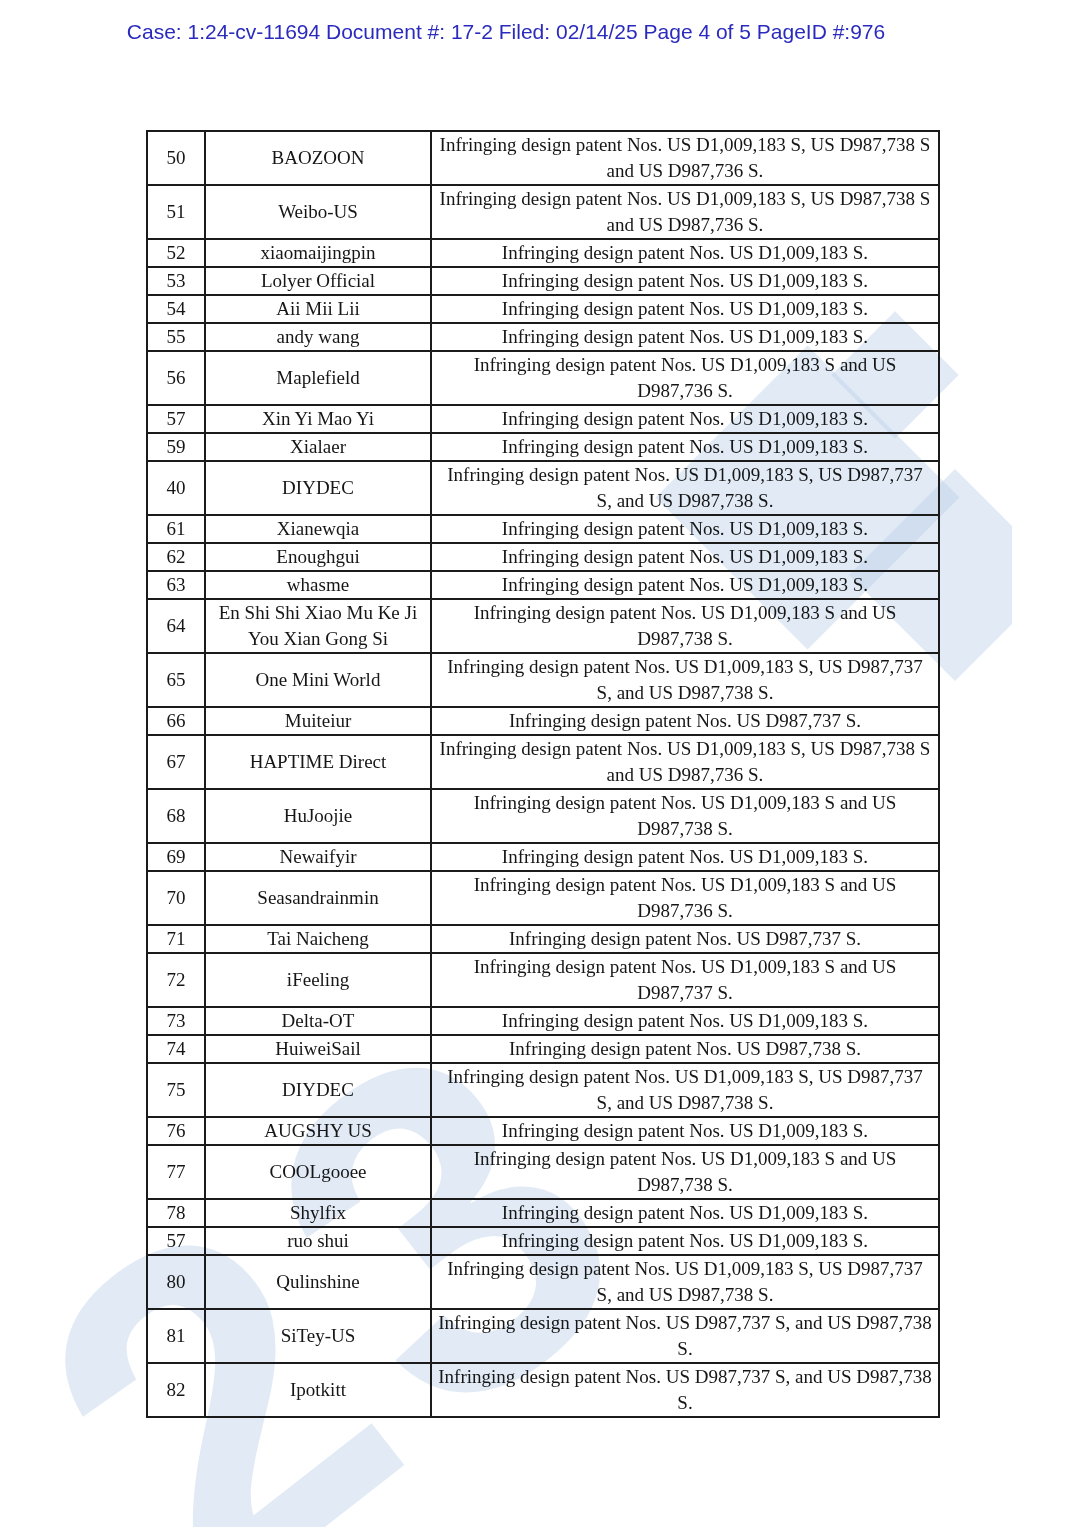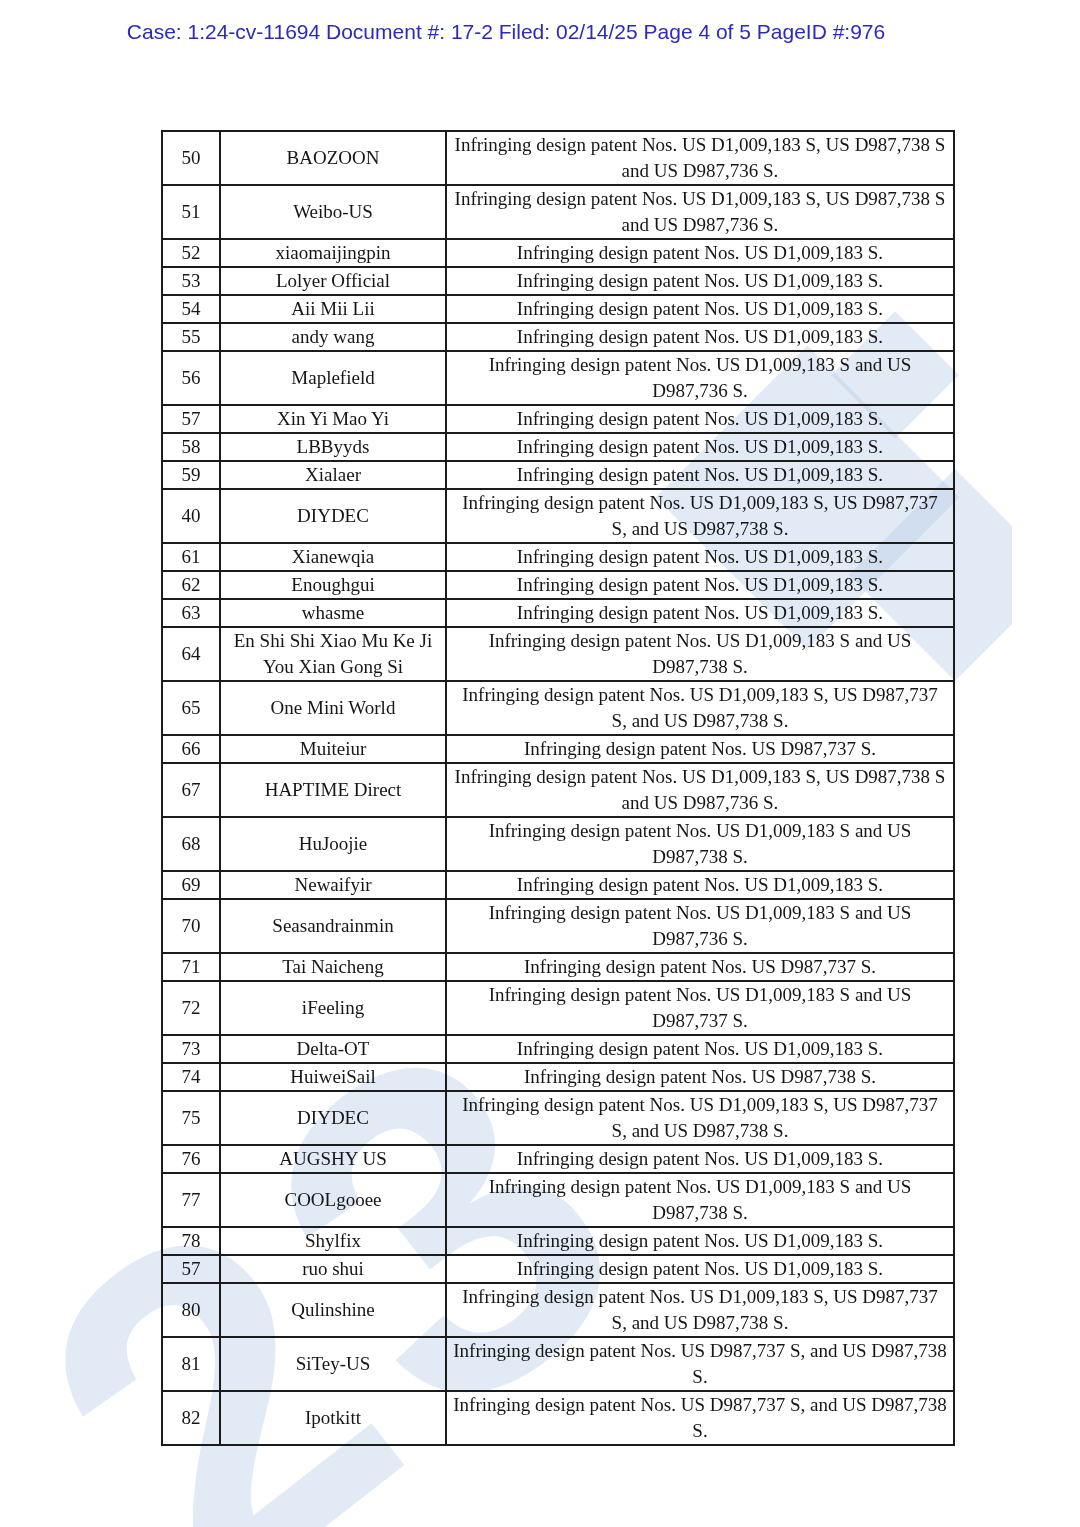--- a/index.html
+++ b/index.html
@@ -43,21 +43,21 @@
     position: absolute;
     background: rgba(188, 208, 232, 0.45);
     transform: rotate(45deg);
   }
   .wm-d1 { left: 700px; top: 390px; width: 215px; height: 215px; }
   .wm-d2 { left: 880px; top: 500px; width: 150px; height: 150px; }
   .wm-d3 { left: 850px; top: 330px; width: 90px; height: 90px; }
   
   .defendants-table {
     position: absolute;
-    left: 161px;
+    left: 146px;
     top: 130px;
     width: 792px;
     border-collapse: collapse;
     table-layout: fixed;
     z-index: 1;
     background: transparent;
     padding-left: 28px;
   }
   .defendants-table td {
     border: 2px solid #1b1b1b;
@@ -126,25 +126,20 @@
       <td class="no-cell">56</td>
       <td class="seller-cell">Maplefield</td>
       <td class="patents-cell">Infringing design patent Nos. US D1,009,183 S and US D987,736 S.</td>
     </tr>
         <tr>
       <td class="no-cell">57</td>
       <td class="seller-cell">Xin Yi Mao Yi</td>
       <td class="patents-cell">Infringing design patent Nos. US D1,009,183 S.</td>
     </tr>
         <tr>
-      <td class="no-cell">58</td>
-      <td class="seller-cell">LBByyds</td>
-      <td class="patents-cell">Infringing design patent Nos. US D1,009,183 S.</td>
-    </tr>
-        <tr>
       <td class="no-cell">59</td>
       <td class="seller-cell">Xialaer</td>
       <td class="patents-cell">Infringing design patent Nos. US D1,009,183 S.</td>
     </tr>
         <tr>
       <td class="no-cell">40</td>
       <td class="seller-cell">DIYDEC</td>
       <td class="patents-cell">Infringing design patent Nos. US D1,009,183 S, US D987,737 S, and US D987,738 S.</td>
     </tr>
         <tr>

